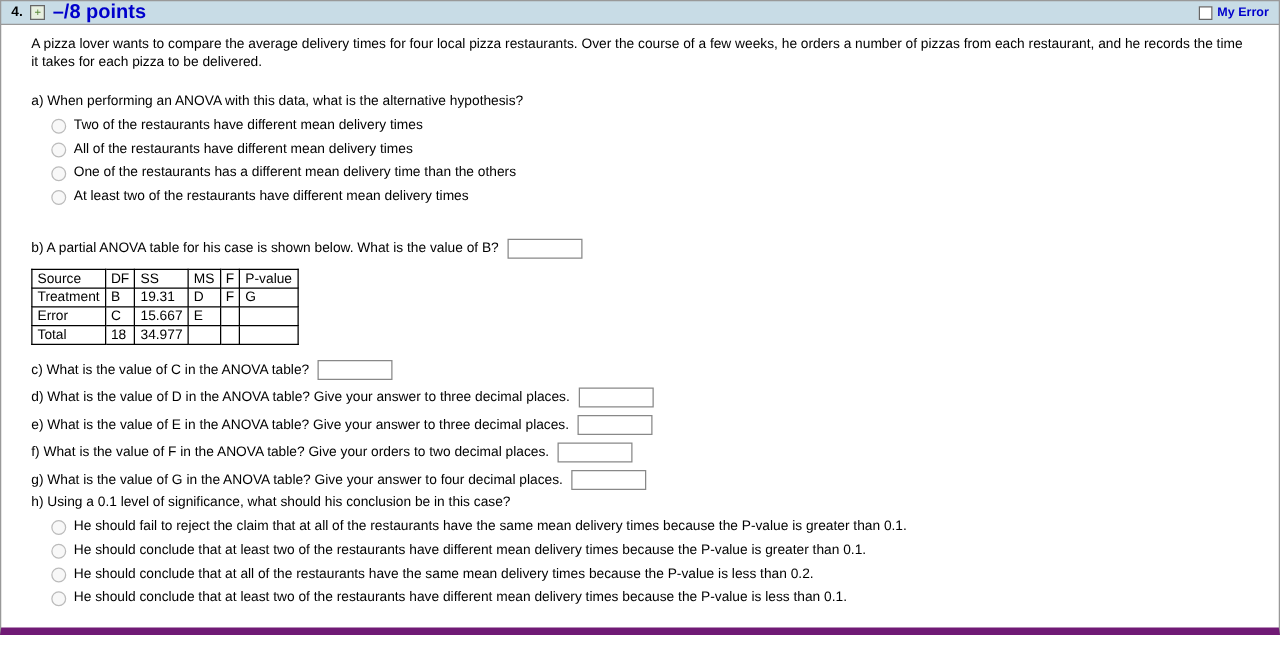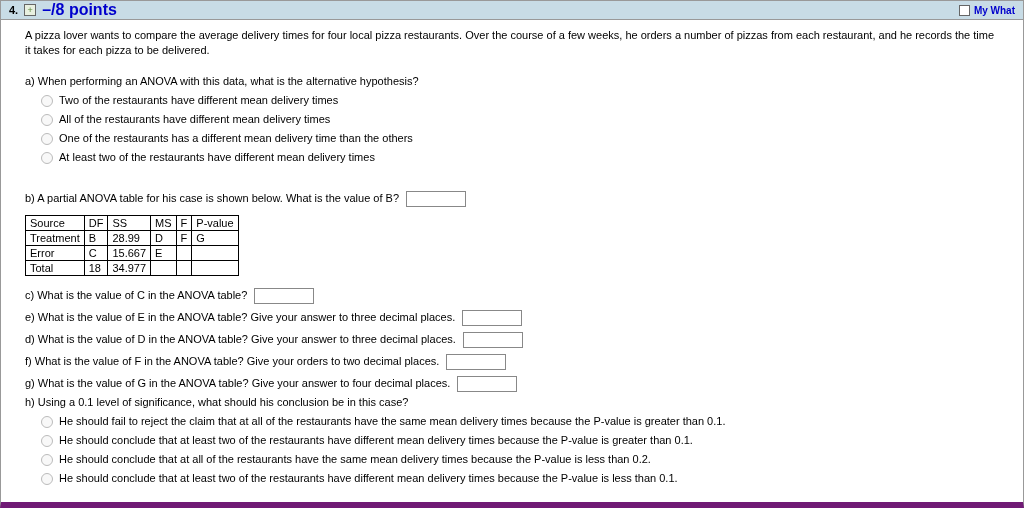--- a/index.html
+++ b/index.html
@@ -90,21 +90,21 @@
 <body>
 
 <div class="header-bar">
   <div class="header-left">
     <span class="q-num">4.</span>
     <span class="expand-icon">+</span>
     <span class="points">–/8 points</span>
   </div>
   <div class="header-right">
     <span class="checkbox-small"></span>
-    <span class="my-notes">My What</span>
+    <span class="my-notes">My Error</span>
   </div>
 </div>
 
 <div class="content">
 
   <div class="intro">A pizza lover wants to compare the average delivery times for four local pizza restaurants. Over the course of a few weeks, he orders a number of pizzas from each restaurant, and he records the time it takes for each pizza to be delivered.</div>
 
   <div class="block">
     <div class="question-part">a) When performing an ANOVA with this data, what is the alternative hypothesis?</div>
     <div class="option-row">
@@ -138,21 +138,21 @@
         <th>Source</th>
         <th>DF</th>
         <th>SS</th>
         <th>MS</th>
         <th>F</th>
         <th>P-value</th>
       </tr>
       <tr>
         <td>Treatment</td>
         <td>B</td>
-        <td>28.99</td>
+        <td>19.31</td>
         <td>D</td>
         <td>F</td>
         <td>G</td>
       </tr>
       <tr>
         <td>Error</td>
         <td>C</td>
         <td>15.667</td>
         <td>E</td>
         <td></td>
@@ -169,26 +169,26 @@
     </tbody>
       </table>
   </div>
 
   <div class="block">
     <span>c) What is the value of C in the ANOVA table?</span>
     <span class="input-box"></span>
   </div>
 
   <div class="block">
+    <span>d) What is the value of D in the ANOVA table? Give your answer to three decimal places.</span>
+    <span class="input-box"></span>
+  </div>
+
+  <div class="block">
     <span>e) What is the value of E in the ANOVA table? Give your answer to three decimal places.</span>
-    <span class="input-box"></span>
-  </div>
-
-  <div class="block">
-    <span>d) What is the value of D in the ANOVA table? Give your answer to three decimal places.</span>
     <span class="input-box"></span>
   </div>
 
   <div class="block">
     <span>f) What is the value of F in the ANOVA table? Give your orders to two decimal places.</span>
     <span class="input-box"></span>
   </div>
 
   <div class="block">
     <span>g) What is the value of G in the ANOVA table? Give your answer to four decimal places.</span>

